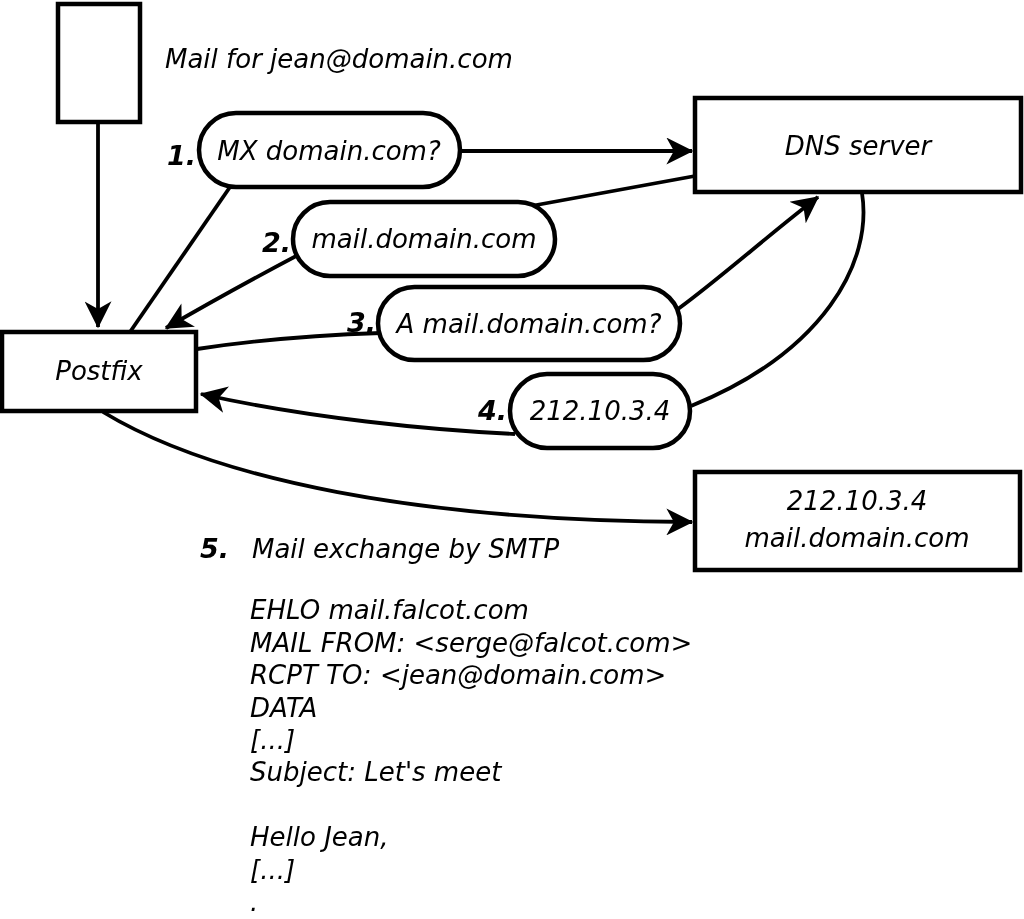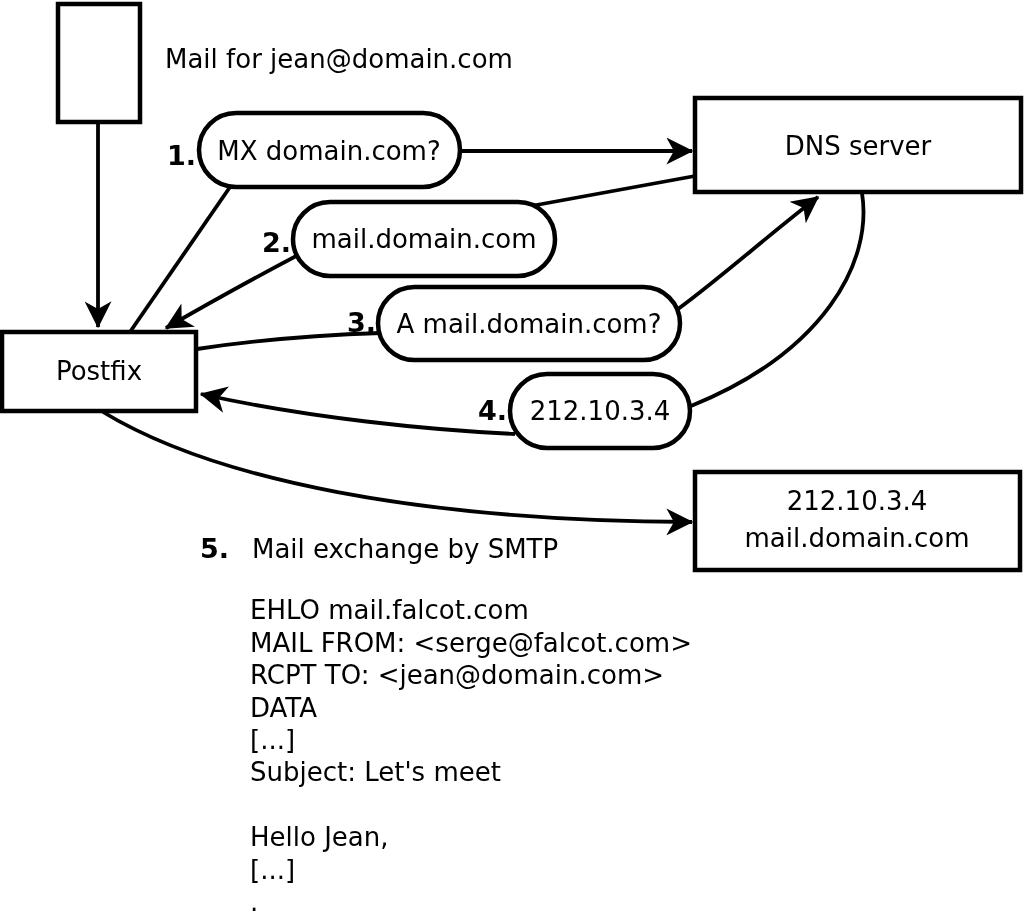--- a/index.html
+++ b/index.html
@@ -1,16 +1,16 @@
 <!DOCTYPE html>
 <html><head>
 <meta charset="utf-8">
 <style>
   html,body{margin:0;padding:0;background:#ffffff;}
-  .canvas{position:relative;width:1024px;height:919px;background:#ffffff;overflow:hidden;}
+  .canvas{position:relative;width:1024px;height:919px;background:#ffffff;overflow:hidden;font-style:italic;}
   svg{display:block;}
   .box{fill:#ffffff;stroke:#000000;stroke-width:4.5;}
   .pill{fill:#ffffff;stroke:#000000;stroke-width:4.5;}
   .ln{fill:none;stroke:#000000;stroke-width:3.8;}
   .t{font-family:"DejaVu Sans",sans-serif;font-size:26px;fill:#000000;}
   .mid{text-anchor:middle;}
   .num{font-family:"DejaVu Sans",sans-serif;font-size:27px;font-weight:bold;fill:#000000;text-anchor:end;}
   .mono-line{font-family:"DejaVu Sans",sans-serif;font-size:26px;fill:#000000;}
 </style>
 </head>

